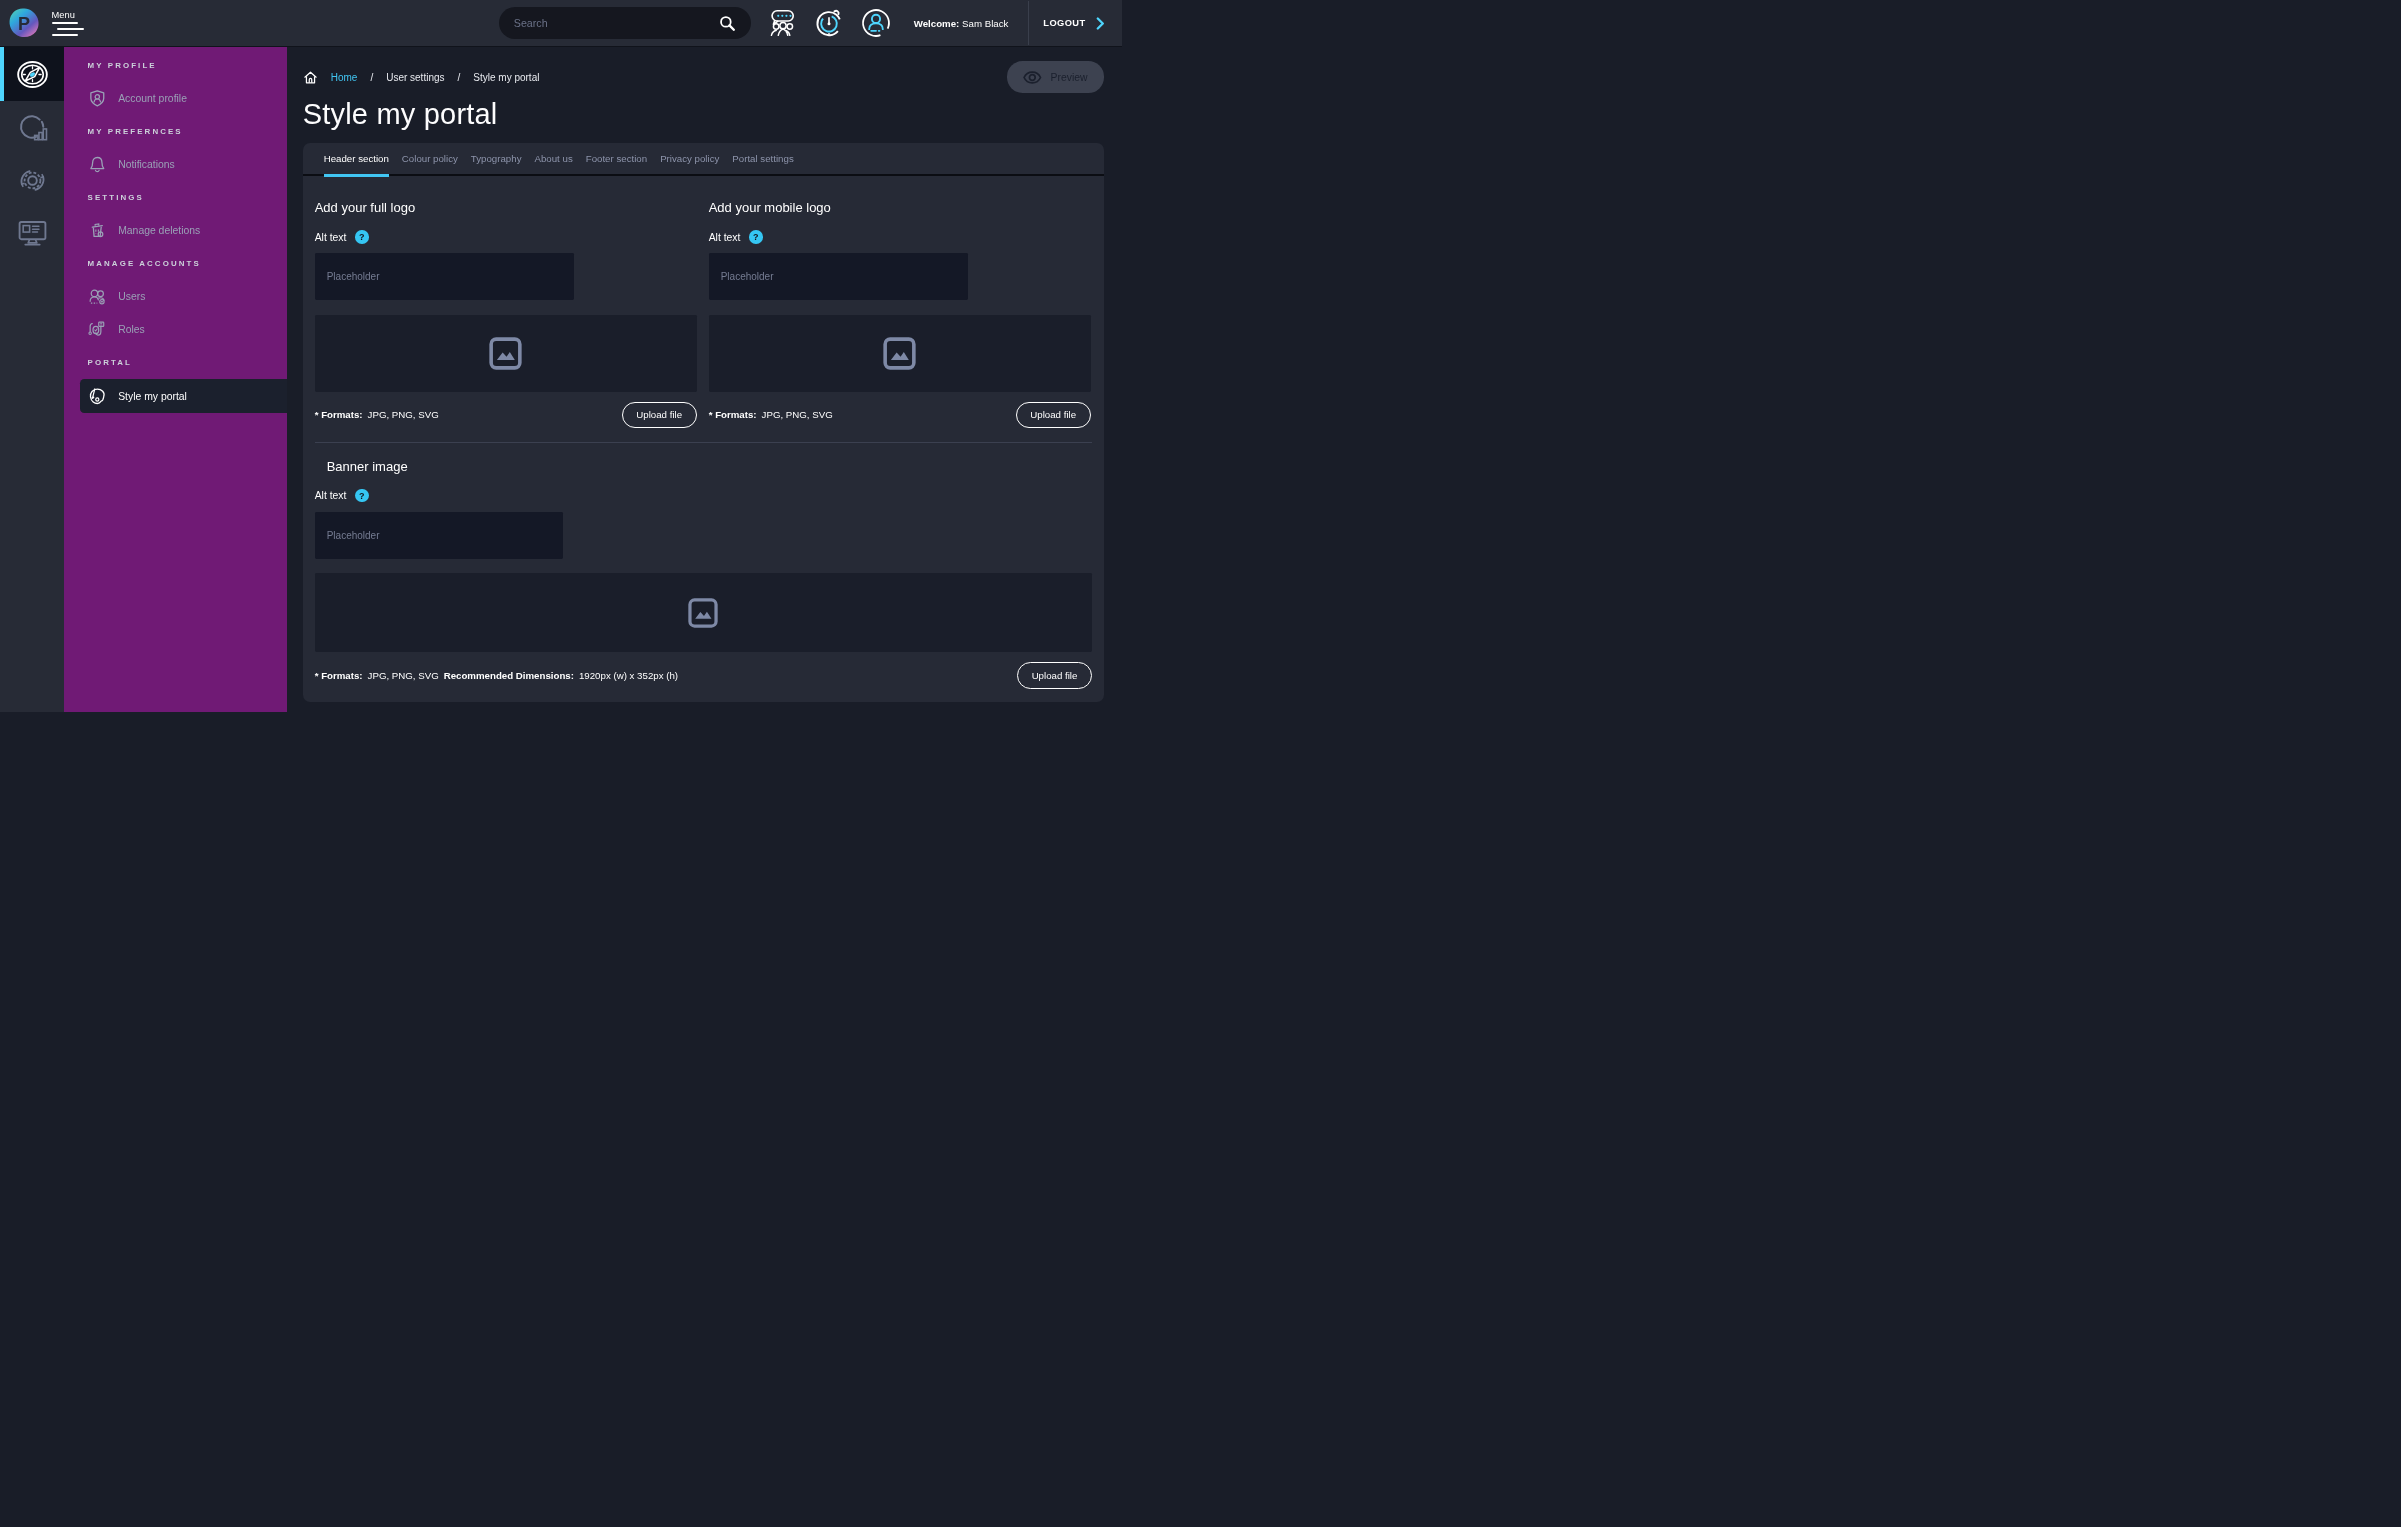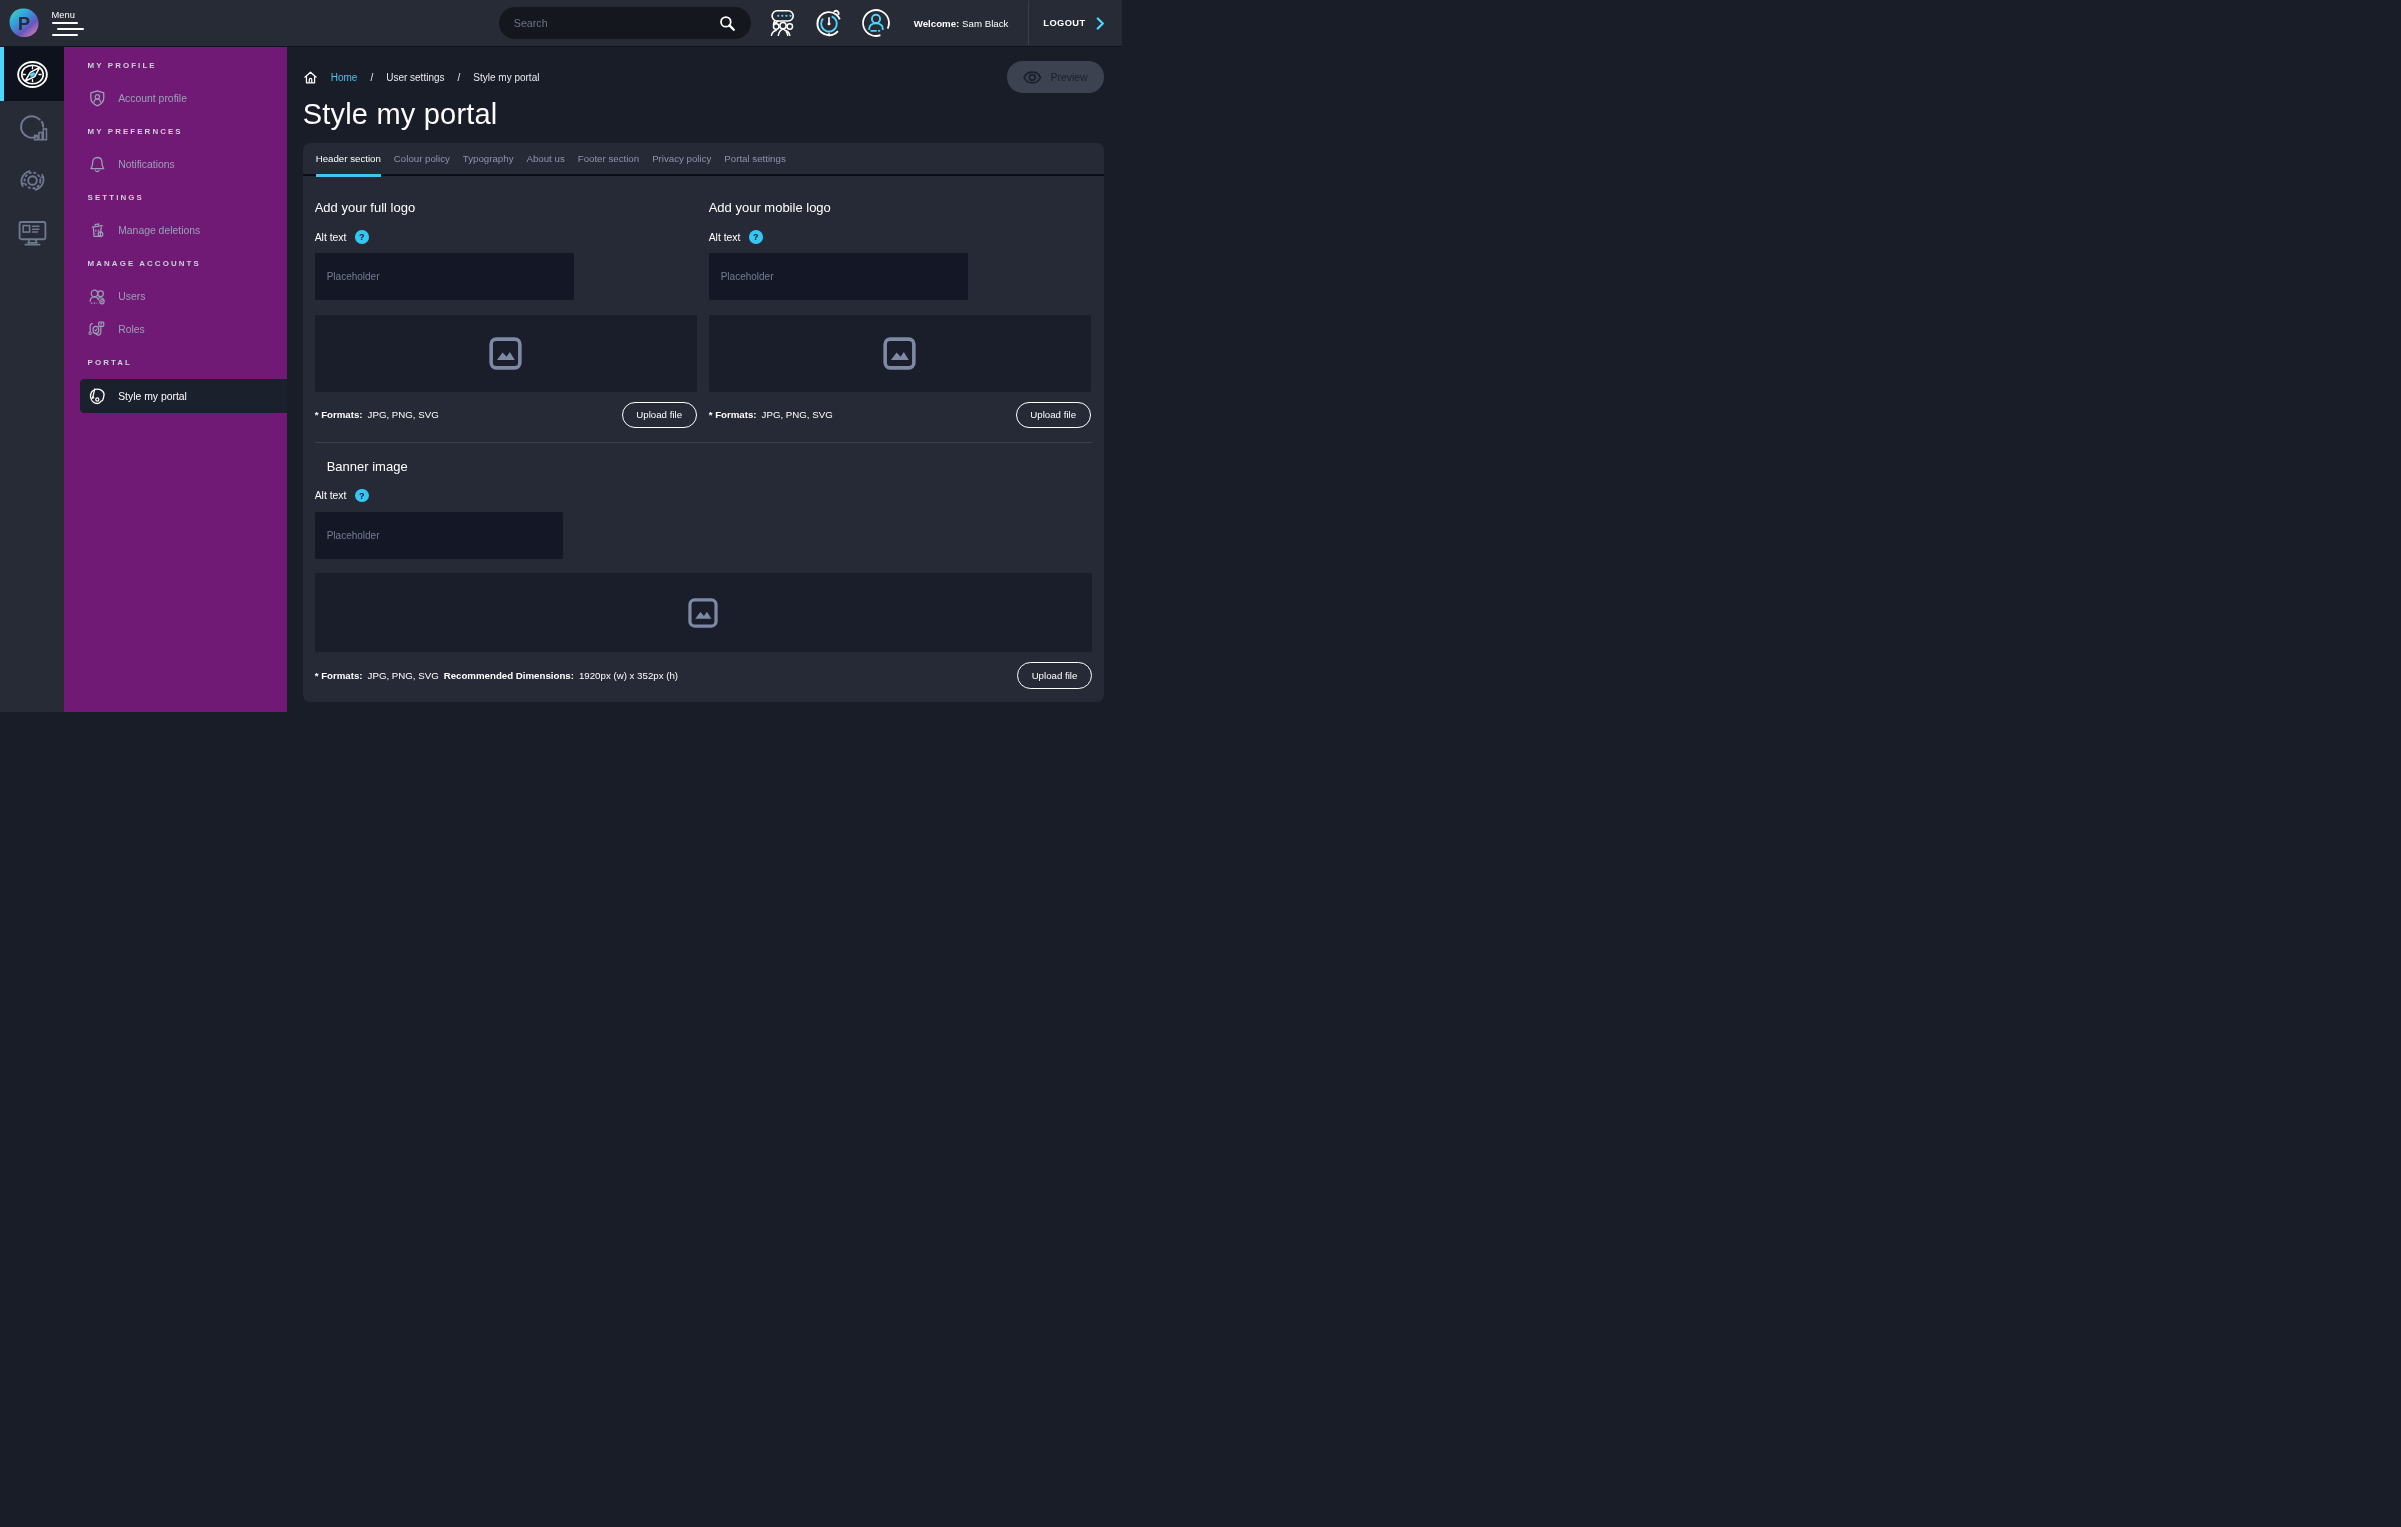--- a/index.html
+++ b/index.html
@@ -78,21 +78,21 @@
   .crumb.current { cursor:default; }
   .sep { color:#e8eaef; }
   .preview-btn {
     margin-left:auto; height:31.5px; border-radius:15.7px; background:#3d4250;
     color:#1b202d; display:flex; align-items:center; gap:8.6px; padding:0 16.5px;
     font-size:10.4px; border:none; cursor:pointer; font-family:inherit;
   }
   .page-title { margin-top:5.7px; font-size:29px; font-weight:400; color:#fdfdfe; letter-spacing:0.2px; }
 
   .card { margin-top:12px; background:#262a36; border-radius:7.2px; padding-bottom:13px; }
-  .tabs { display:flex; gap:13px; padding:0 13px; height:33px; align-items:center; border-bottom:2.1px solid #0b0d13; }
+  .tabs { display:flex; gap:13px; padding:0 21px; height:33px; align-items:center; border-bottom:2.1px solid #0b0d13; }
   .tab {
     font-size:9.7px; color:#8d94ab; height:100%; display:flex; align-items:center;
     position:relative; cursor:pointer; white-space:nowrap;
   }
   .tab.active { color:#fff; }
   .tab.active::after {
     content:""; position:absolute; left:0; right:0; bottom:-2.1px; height:2.1px; background:#41c6f3;
   }
   .card-content { padding:0 12px; }
   .logo-grid { display:flex; gap:12px; margin-top:24px; }

